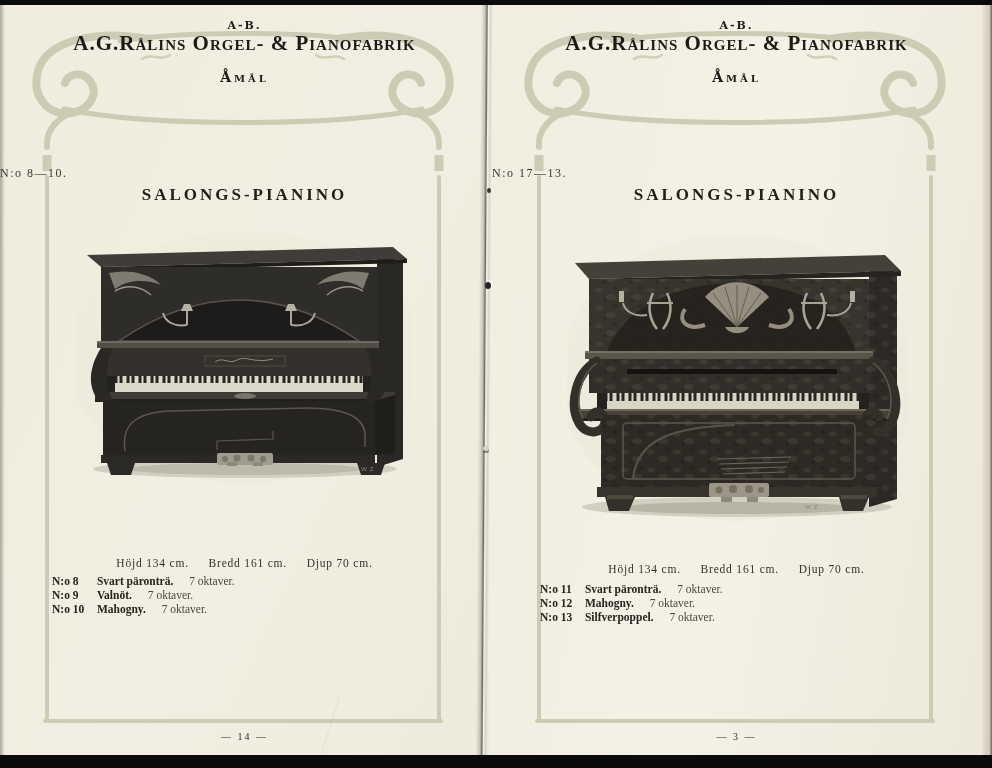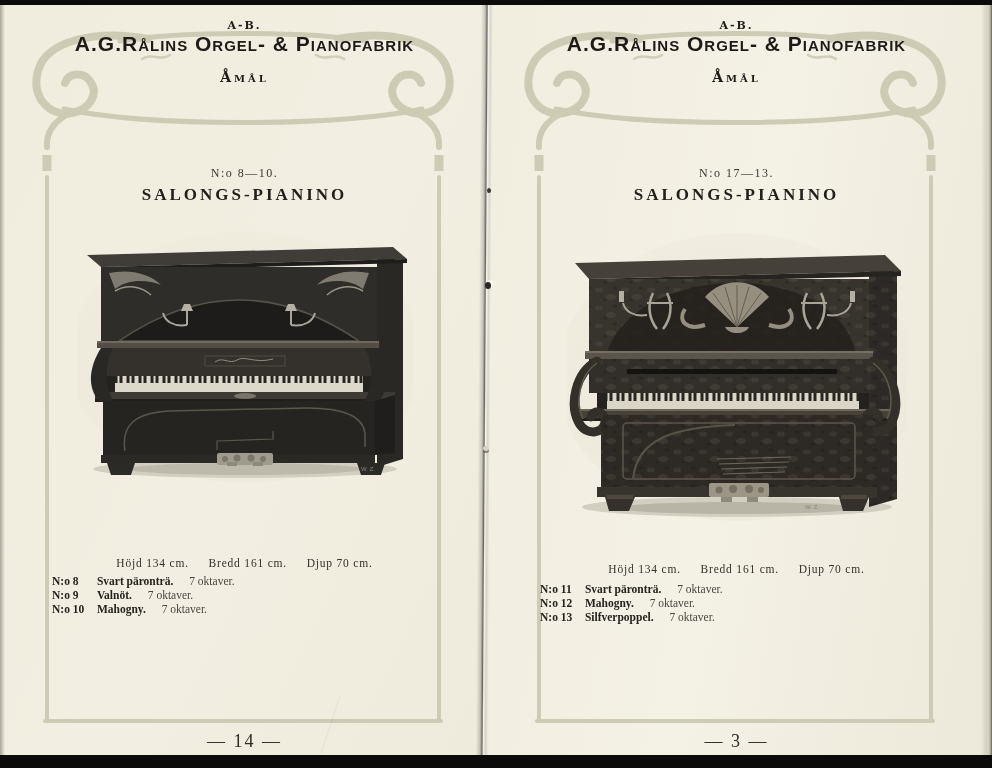--- a/index.html
+++ b/index.html
@@ -25,26 +25,26 @@
   #gutter { position:absolute; left:481px; top:5px; width:12px; height:752px;
     background:linear-gradient(90deg, rgba(0,0,0,0) 0%, rgba(0,0,0,.18) 35%, rgba(0,0,0,.55) 52%, rgba(255,255,255,.35) 62%, rgba(0,0,0,.10) 80%, rgba(0,0,0,0) 100%);
     transform:rotate(.4deg); transform-origin:top center; }
   .speck { position:absolute; border-radius:50%; }
   .crease { position:absolute; background:rgba(60,50,40,.06); }
 
   .frame-svg { position:absolute; left:0; top:0; }
 
   .header-block { position:absolute; top:15px; left:0; width:100%; text-align:center; line-height:1; }
   .company-prefix { font-family:"DejaVu Serif", serif; font-weight:bold; font-size:11px; letter-spacing:2px; color:#1f1c19; }
-  .company-name   { font-family:Liberation Sans, sans-serif; font-weight:bold; font-size:21px; letter-spacing:1px;
+  .company-name   { font-family:Liberation Serif, serif; font-weight:bold; font-size:21px; letter-spacing:1px;
                     font-variant:small-caps; color:#1d1a17; margin-top:2px; }
   .company-city   { font-family:"DejaVu Serif", serif; font-weight:bold; font-size:14px; letter-spacing:3px;
                     font-variant:small-caps; color:#1f1c19; margin-top:16px; }
 
-  .model-range { position:absolute; top:161px; width:100%; text-align:center;
+  .model-range { position:absolute; top:161px; width:100%; 
     font-size:12px; letter-spacing:1.5px; color:#3a3631; }
   .plate-title { position:absolute; top:180px; width:100%; text-align:center;
     font-family:Liberation Serif, serif; font-weight:700; font-size:17px; letter-spacing:3px; color:#23201c; }
   .plate-subtitle { position:absolute; top:207px; width:100%; text-align:center;
     font-size:12.5px; letter-spacing:1px; color:#38342f; }
 
   .figure { position:absolute; left:50%; transform:translateX(-50%); }
   #figure-left  { top:224px; width:336px; height:256px; }
   #figure-right { top:226px; width:340px; height:292px; }
 
@@ -56,21 +56,21 @@
 
   .models { position:absolute; }
   #page-left  .models { left:52px; top:570px; }
   #page-right .models { left:48px; top:578px; }
   .model-row { height:14px; font-size:11.5px; white-space:nowrap; }
   .model-number { font-weight:bold; color:#26231f; display:inline-block; min-width:42px; }
   .model-finish { font-weight:bold; color:#26231f; }
   .model-octaves { color:#4a463f; margin-left:13px; }
 
   .page-number { position:absolute; top:726px; width:100%; text-align:center;
-    font-size:18px; letter-spacing:2px; color:#2e2b27; }
+    font-size:10px; letter-spacing:2px; color:#2e2b27; }
 </style>
 </head>
 <body>
 
 <div id="scan">
 
   <svg width="0" height="0" style="position:absolute" aria-hidden="true">
     <defs>
       <pattern id="keys" width="12" height="16" patternUnits="userSpaceOnUse">
         <rect x="1.5" y="0" width="3" height="10" fill="#26251f"></rect>

